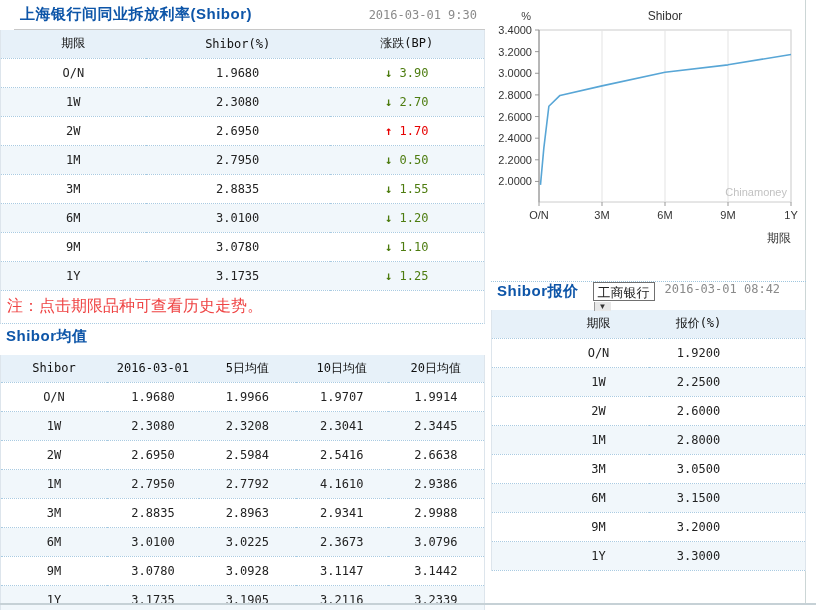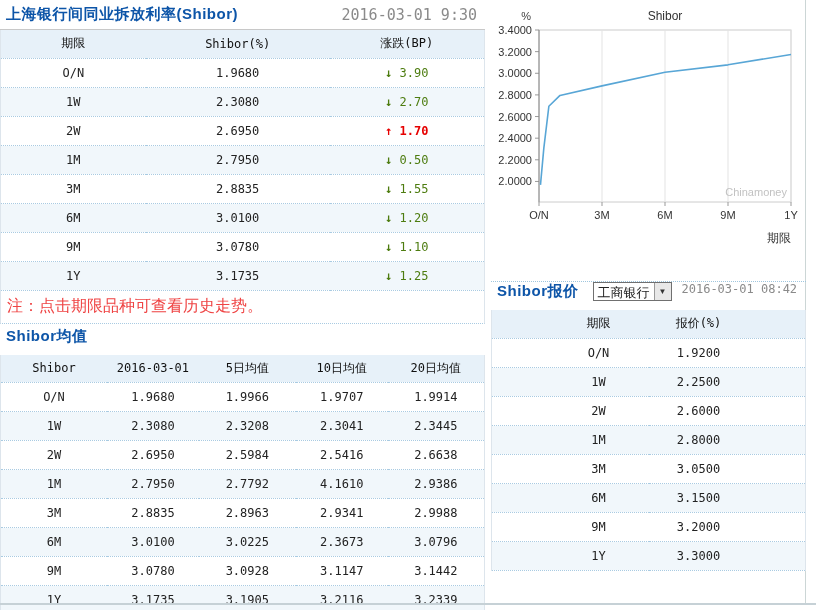--- a/index.html
+++ b/index.html
@@ -22,44 +22,45 @@
     position: absolute; left: 0; top: 603px;
     width: 816px; height: 0;
     border-top: 2px solid #c6d1d6;
   }
   
   .section-head {
     height: 30px;
     display: flex; align-items: center; justify-content: space-between;
     padding: 0 8px 0 6px;
     border-bottom: 1px solid #c8c8c8;
+    margin-left: 14px;
   }
   .panel-title {
     color: #0d55a8; font-weight: bold; font-size: 15px;
     letter-spacing: 0.5px;
   }
-  .panel-date { color: #8a8a8a; font-size: 15px; font-family: "DejaVu Sans Mono", monospace; }
+  .panel-date { color: #8a8a8a; font-size: 12px; font-family: "DejaVu Sans Mono", monospace; }
   .sub-head {
     height: 31px;
     display: flex; 
     padding: 3px 8px 0 6px;
   }
   .quote-head {
     height: 29px;
     display: flex; align-items: flex-start;
     padding: 0 6px;
     border-top: 1px dotted #9fc6de;
   }
   .quote-head .panel-title { margin-right: 14px; }
   .quote-head .panel-date { font-size: 12px; margin-left: 10px; white-space: nowrap; }
   
   .select {
     display: inline-flex; align-items: stretch;
     border: 1px solid #707070; background: #ffffff;
-    height: 19px; cursor: pointer;
+    height: 19px; cursor: pointer; flex-direction: column;
   }
   .select-value { font-size: 13px; padding: 1px 4px 0 4px; white-space: nowrap; }
   .select-btn {
     width: 17px; background: #e8e8e8; border-left: 1px solid #9a9a9a;
     font-size: 8px; color: #333;
     display: flex; align-items: center; justify-content: center;
   }
   
   table { width: 100%; border-collapse: collapse; table-layout: fixed; }
   .data-table { border-left: 1px solid #dde5ec; border-right: 1px solid #dde5ec; }
@@ -69,21 +70,21 @@
     overflow: hidden; white-space: nowrap;
   }
   thead th {
     height: 28px; background: #e7f1f9;
     border-bottom: 1px dotted #a9cbe2;
     color: #111;
   }
   tbody td { height: 29px; border-bottom: 1px dotted #a9cbe2; background: #ffffff; }
   tbody tr.alt td { background: #f1f7fb; }
   td.chg.down, span.arr.down { color: #4d7c0f; }
-  td.chg.up, span.arr.up { color: #e60000; font-weight: bold; }
+  td.chg.up, span.arr.up { color: #e60000; }
   span.arr { font-weight: bold; }
   td.term.link { cursor: pointer; }
   
   .quotes th:first-child, .quotes td:first-child { padding-left: 18%; }
   .quotes th:last-child,  .quotes td:last-child  { padding-right: 18%; }
   
   .note-row {
     height: 19px;
     border-bottom: 1px dotted #a9cbe2;
     display: flex; align-items: center;

